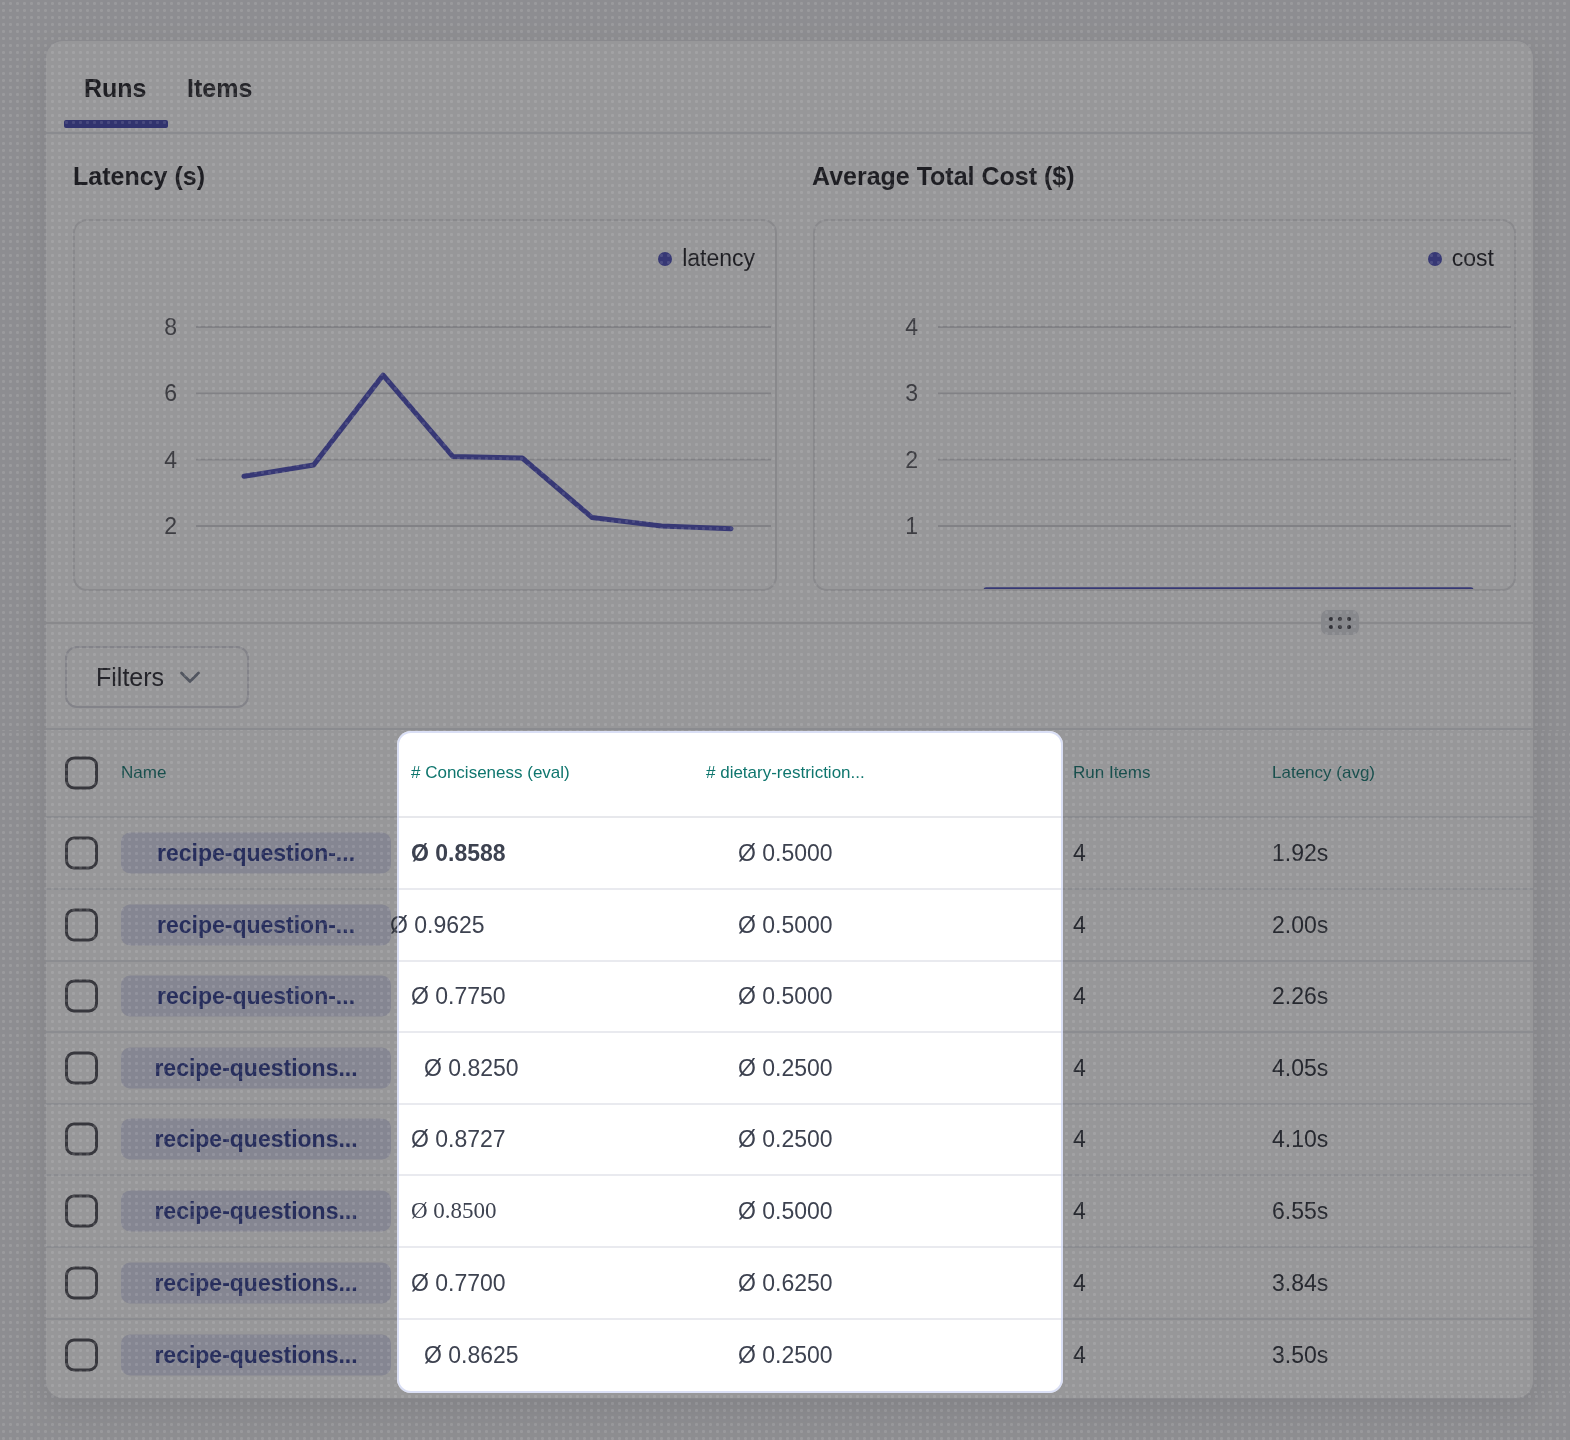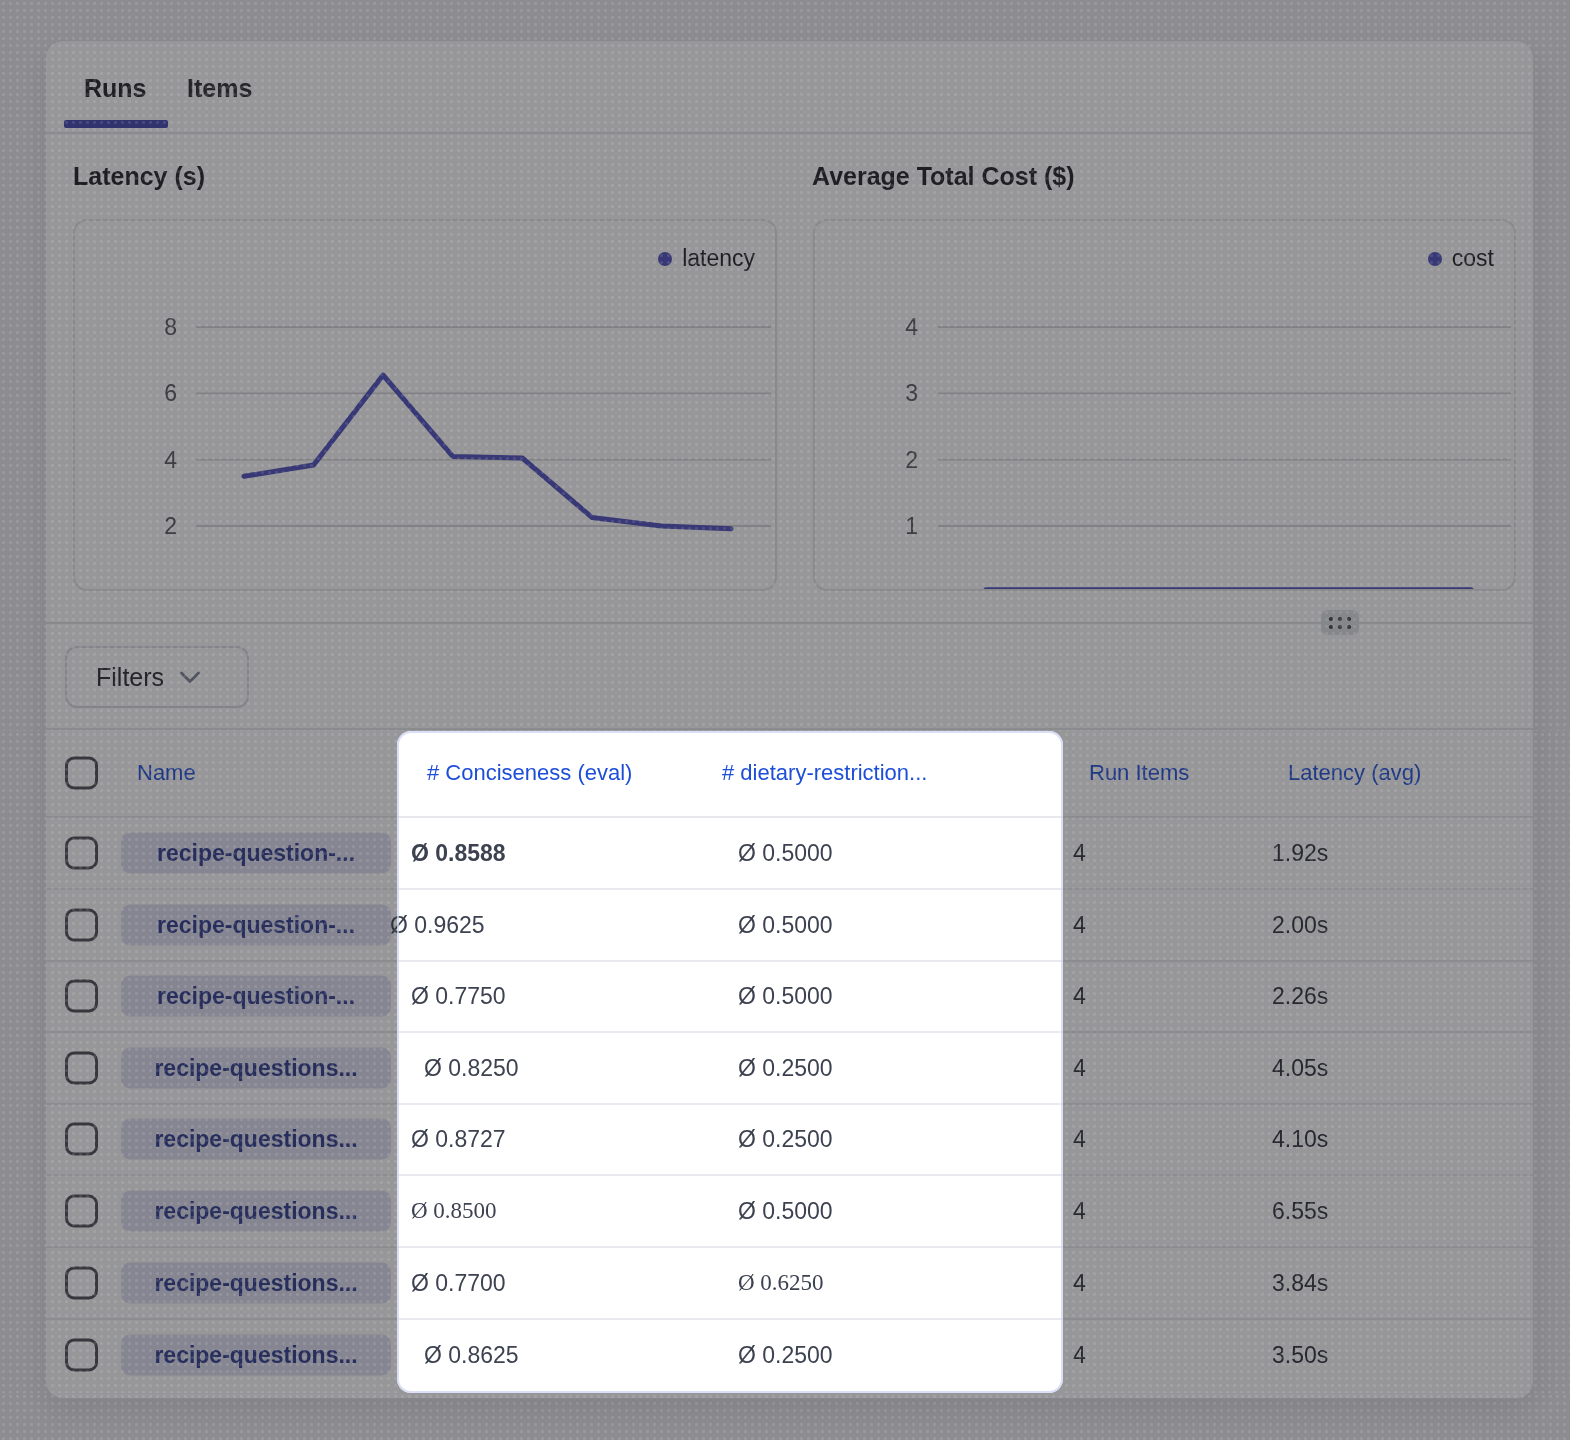--- a/index.html
+++ b/index.html
@@ -40,21 +40,21 @@
   }
   
   .filters-btn{
     position:absolute;left:19px;top:605px;width:184px;height:62px;box-sizing:border-box;
     border:2px solid #d9d9e0;border-radius:12px;background:#fff;
     display:flex;align-items:center;padding-left:29px;gap:15px;cursor:pointer;
   }
   .filters-label{font-size:25px;font-weight:500;color:#27272e;}
   
   .thead{position:absolute;left:0;top:687px;width:100%;height:90px;border-top:2px solid #e7e8ec;border-bottom:2px solid #e7e8ec;box-sizing:border-box;}
-  .th{position:absolute;top:50%;transform:translateY(-50%);font-size:22px;font-weight:500;color:#1d4ed8;white-space:nowrap;cursor:pointer;margin-left:16px;}
+  .th{position:absolute;top:50%;transform:translateY(-50%);font-size:17px;font-weight:500;color:#0f766e;white-space:nowrap;cursor:pointer;}
   .checkbox{
     position:absolute;left:19px;top:50%;transform:translateY(-50%);
     width:33px;height:33px;box-sizing:border-box;border:3px solid #4a4a52;border-radius:9px;background:transparent;cursor:pointer;
   }
   .rows{position:absolute;left:0;top:777px;width:100%;}
   .trow{position:absolute;left:0;width:100%;height:72px;border-bottom:2px solid #e9eaef;box-sizing:border-box;}
   .trow:last-child{border-bottom:none;}
   .badge{
     position:absolute;left:75px;top:50%;transform:translateY(-50%);
     width:270px;height:41px;border-radius:9px;background:var(--badge-bg,#dedff2);
@@ -210,21 +210,21 @@
         <span class="badge">recipe-questions...</span>
         <span class="td td-score" style="left: 365px; font-family: Liberation Serif, serif;">Ø 0.8500</span>
         <span class="td td-score" style="left: 692px;">Ø 0.5000</span>
         <span class="td td-plain" style="left: 1027px;">4</span>
         <span class="td td-plain" style="left: 1226px;">6.55s</span>
       </div>
       <div class="trow" style="top: 429.6px;">
         <div class="checkbox"></div>
         <span class="badge">recipe-questions...</span>
         <span class="td td-score" style="left: 365px;">Ø 0.7700</span>
-        <span class="td td-score" style="left: 692px; font-family: Liberation Serif, serif;">Ø 0.6250</span>
+        <span class="td td-score" style="left: 692px;">Ø 0.6250</span>
         <span class="td td-plain" style="left: 1027px;">4</span>
         <span class="td td-plain" style="left: 1226px;">3.84s</span>
       </div>
       <div class="trow" style="top: 501.2px;">
         <div class="checkbox"></div>
         <span class="badge">recipe-questions...</span>
         <span class="td td-score" style="left: 378px;">Ø 0.8625</span>
         <span class="td td-score" style="left: 692px;">Ø 0.2500</span>
         <span class="td td-plain" style="left: 1027px;">4</span>
         <span class="td td-plain" style="left: 1226px;">3.50s</span>

